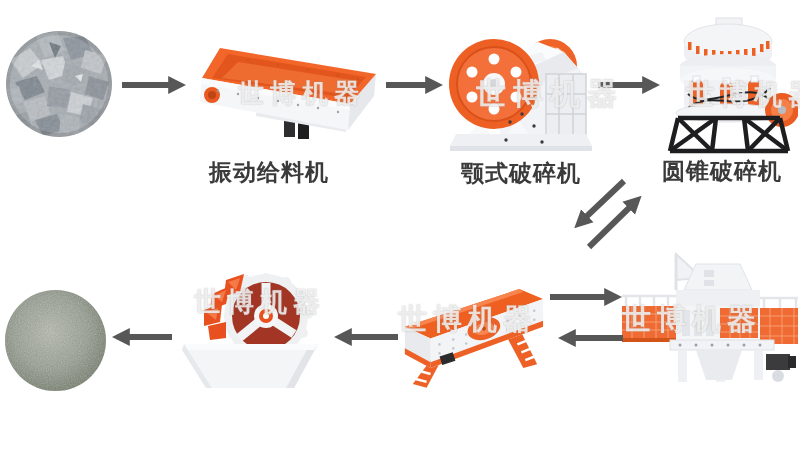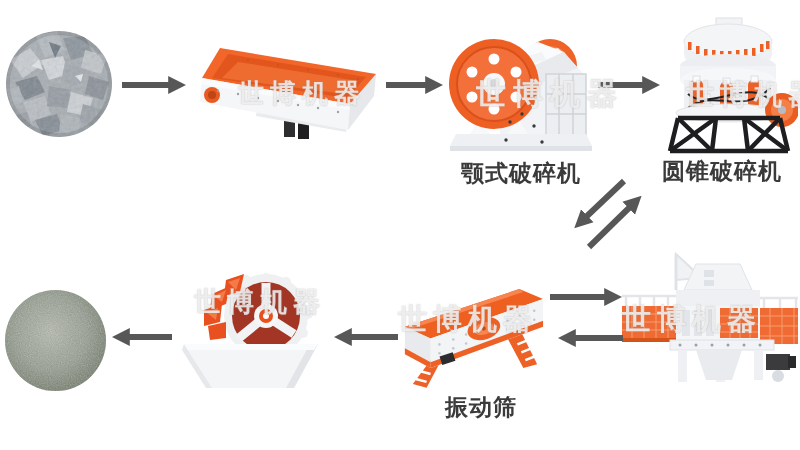--- a/index.html
+++ b/index.html
@@ -376,17 +376,17 @@
     </g>
   </svg>
 
   <div class="watermark" style="left:238px;top:76px;font-size:26px">世博机器</div>
   <div class="watermark" style="left:476px;top:74px;font-size:30px;letter-spacing:7px">世博机器</div>
   <div class="watermark" style="left:686px;top:76px;font-size:28px">世博机器</div>
   <div class="watermark" style="left:194px;top:284px;font-size:27px">世博机器</div>
   <div class="watermark" style="left:398px;top:300px;font-size:29px">世博机器</div>
   <div class="watermark" style="left:622px;top:300px;font-size:29px">世博机器</div>
 
+  <div class="label" style="left:269px;top:157px">振动给料机</div>
   <div class="label" style="left:521px;top:158px">颚式破碎机</div>
   <div class="label" style="left:722px;top:156px">圆锥破碎机</div>
-  <div class="label" style="left:481px;top:392px">振动筛</div>
 
 </div>
 
 </body></html>

